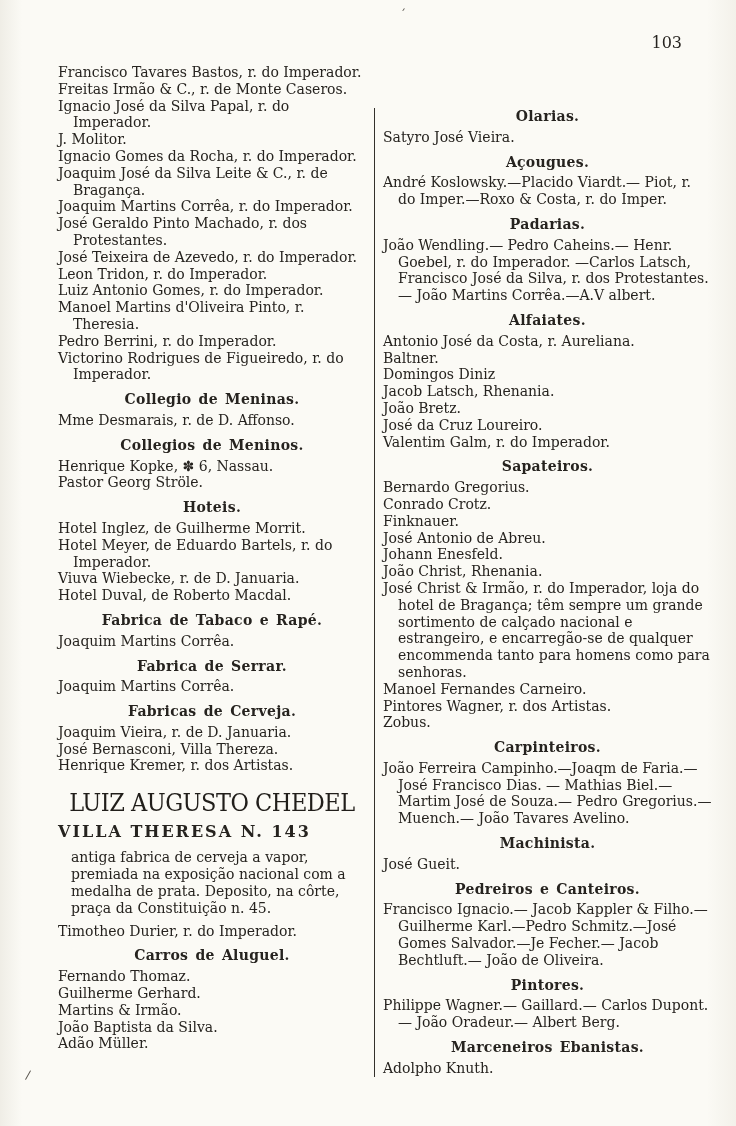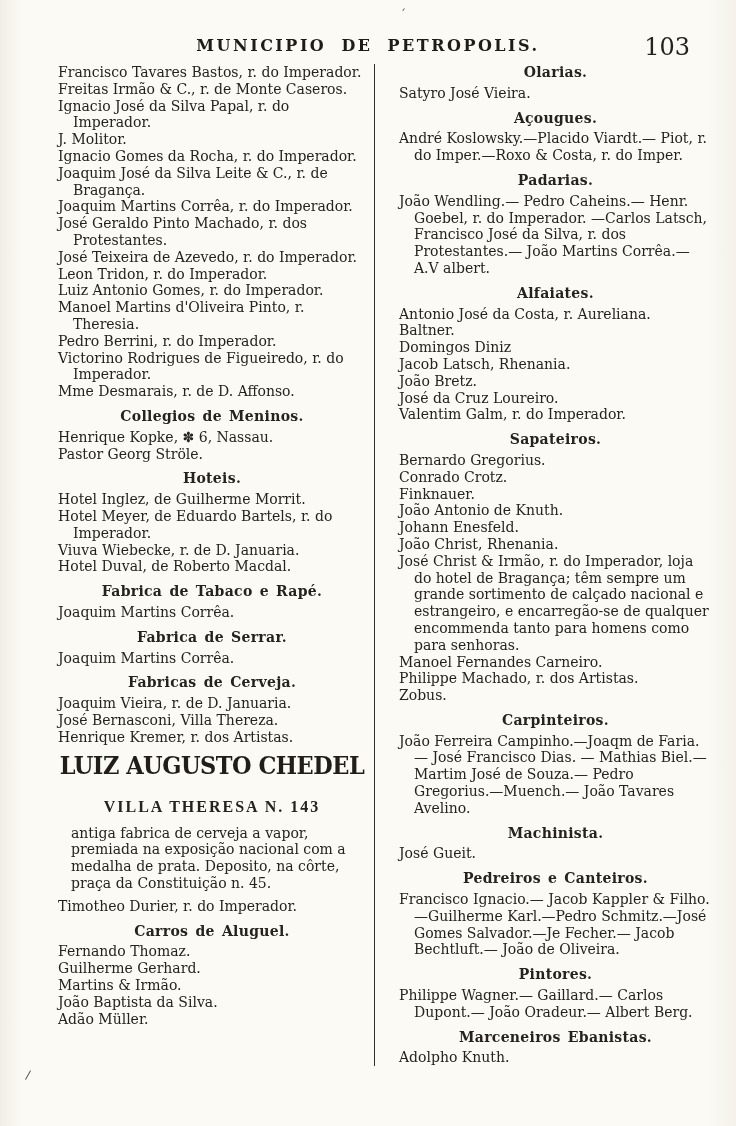--- a/index.html
+++ b/index.html
@@ -4,63 +4,61 @@
 <style>
   html,body{margin:0;padding:0;background:#e9e7e1;}
   .page{
     position:relative;width:736px;height:1126px;overflow:hidden;
     background:linear-gradient(90deg,#efede6 0,#fbfaf5 3%,#fbfaf5 96%,#f3f1ea 100%);
     font-family:"DejaVu Serif","Liberation Serif",serif;
     color:#26231f;
   }
   .header{position:absolute;top:36px;left:0;right:0;text-align:center;}
   .page-title{font-size:16px;font-weight:bold;letter-spacing:2.5px;word-spacing:7px;color:#1f1c18;}
-  .page-number{position:absolute;top:33px;right:46px;font-size:24px;color:#26231f;}
+  .page-number{position:absolute;top:33px;right:54px;font-size:16px;color:#26231f;}
   .columns{position:absolute;top:64px;left:58px;right:24px;display:flex;align-items:stretch;}
   .col{font-size:14px;line-height:1.2;}
   .col-left{width:316px;padding-right:8px;box-sizing:border-box;}
-  .col-right{flex:1;border-left:1px solid #33302b;padding-left:24px;}
+  .col-right{flex:1;border-left:1px solid #33302b;padding-left:8px;margin-top:44px;}
   .entry{margin:0;padding-left:15px;text-indent:-15px;}
   .heading{font-size:14px;font-weight:bold;text-align:center;margin:8px 0 4px;letter-spacing:.3px;word-spacing:2px;}
   .heading:first-child{margin-top:0;}
-  .ad_title{font-size:25px;font-weight:bold;font-stretch:condensed;text-align:center;white-space:nowrap;margin:6px 0 2px;letter-spacing:-.5px;color:#211e1a;}
-  .ad_subtitle{font-size:16px;font-weight:bold;text-align:center;letter-spacing:2px;margin:16px 0 8px;font-family:Liberation Serif, serif;}
+  .ad_title{font-size:25px;font-weight:normal;font-stretch:condensed;text-align:center;white-space:nowrap;margin:14px 0 2px;letter-spacing:-.5px;color:#211e1a;}
+  .ad_subtitle{font-size:16px;font-weight:bold;letter-spacing:2px;margin:4px 0 8px;}
   .ad_text{margin:2px 0 6px;padding-left:13px;}
   .speck{position:absolute;color:#55514a;font-size:12px;}
   .speck-top{top:8px;left:400px;}
   .speck-bottom{top:1068px;left:26px;transform:rotate(12deg);}
 </style>
 </head>
 <body>
 
 <div class="page">
   <span class="speck speck-top">´</span>
   <span class="speck speck-bottom">∕</span>
 
-  <div class="header">
-    <span class="page-title">MUNICIPIO DE PETROPOLIS.</span>
-  </div>
   <span class="page-number">103</span>
 
   <div class="columns">
     <div class="col col-left">
         <p class="entry">Francisco Tavares Bastos, r. do Imperador.</p>
         <p class="entry">Freitas Irmão &amp; C., r. de Monte Caseros.</p>
         <p class="entry">Ignacio José da Silva Papal, r. do Imperador.</p>
         <p class="entry">J. Molitor.</p>
         <p class="entry">Ignacio Gomes da Rocha, r. do Imperador.</p>
         <p class="entry">Joaquim José da Silva Leite &amp; C., r. de Bragança.</p>
         <p class="entry">Joaquim Martins Corrêa, r. do Imperador.</p>
         <p class="entry">José Geraldo Pinto Machado, r. dos Protestantes.</p>
         <p class="entry">José Teixeira de Azevedo, r. do Imperador.</p>
         <p class="entry">Leon Tridon, r. do Imperador.</p>
         <p class="entry">Luiz Antonio Gomes, r. do Imperador.</p>
         <p class="entry">Manoel Martins d'Oliveira Pinto, r. Theresia.</p>
         <p class="entry">Pedro Berrini, r. do Imperador.</p>
         <p class="entry">Victorino Rodrigues de Figueiredo, r. do Imperador.</p>
+        <h3 class="heading">Collegio de Meninas.</h3>
         <p class="entry">Mme Desmarais, r. de D. Affonso.</p>
         <h3 class="heading">Collegios de Meninos.</h3>
         <p class="entry">Henrique Kopke, ✽ 6, Nassau.</p>
         <p class="entry">Pastor Georg Ströle.</p>
         <h3 class="heading">Hoteis.</h3>
         <p class="entry">Hotel Inglez, de Guilherme Morrit.</p>
         <p class="entry">Hotel Meyer, de Eduardo Bartels, r. do Imperador.</p>
         <p class="entry">Viuva Wiebecke, r. de D. Januaria.</p>
         <p class="entry">Hotel Duval, de Roberto Macdal.</p>
         <h3 class="heading">Fabrica de Tabaco e Rapé.</h3>
@@ -94,26 +92,26 @@
         <p class="entry">Baltner.</p>
         <p class="entry">Domingos Diniz</p>
         <p class="entry">Jacob Latsch, Rhenania.</p>
         <p class="entry">João Bretz.</p>
         <p class="entry">José da Cruz Loureiro.</p>
         <p class="entry">Valentim Galm, r. do Imperador.</p>
         <h3 class="heading">Sapateiros.</h3>
         <p class="entry">Bernardo Gregorius.</p>
         <p class="entry">Conrado Crotz.</p>
         <p class="entry">Finknauer.</p>
-        <p class="entry">João Antonio de Knuth.</p>
+        <p class="entry">José Antonio de Abreu.</p>
         <p class="entry">Johann Enesfeld.</p>
         <p class="entry">João Christ, Rhenania.</p>
         <p class="entry">José Christ &amp; Irmão, r. do Imperador, loja do hotel de Bragança; têm sempre um grande sortimento de calçado nacional e estrangeiro, e encarregão-se de qualquer encommenda tanto para homens como para senhoras.</p>
         <p class="entry">Manoel Fernandes Carneiro.</p>
-        <p class="entry">Philippe Machado, r. dos Artistas.</p>
+        <p class="entry">Pintores Wagner, r. dos Artistas.</p>
         <p class="entry">Zobus.</p>
         <h3 class="heading">Carpinteiros.</h3>
         <p class="entry">João Ferreira Campinho.—Joaqm de Faria.— José Francisco Dias. — Mathias Biel.— Martim José de Souza.— Pedro Gregorius.—Muench.— João Tavares Avelino.</p>
         <h3 class="heading">Machinista.</h3>
         <p class="entry">José Gueit.</p>
         <h3 class="heading">Pedreiros e Canteiros.</h3>
         <p class="entry">Francisco Ignacio.— Jacob Kappler &amp; Filho.—Guilherme Karl.—Pedro Schmitz.—José Gomes Salvador.—Je Fecher.— Jacob Bechtluft.— João de Oliveira.</p>
         <h3 class="heading">Pintores.</h3>
         <p class="entry">Philippe Wagner.— Gaillard.— Carlos Dupont.— João Oradeur.— Albert Berg.</p>
         <h3 class="heading">Marceneiros Ebanistas.</h3>

